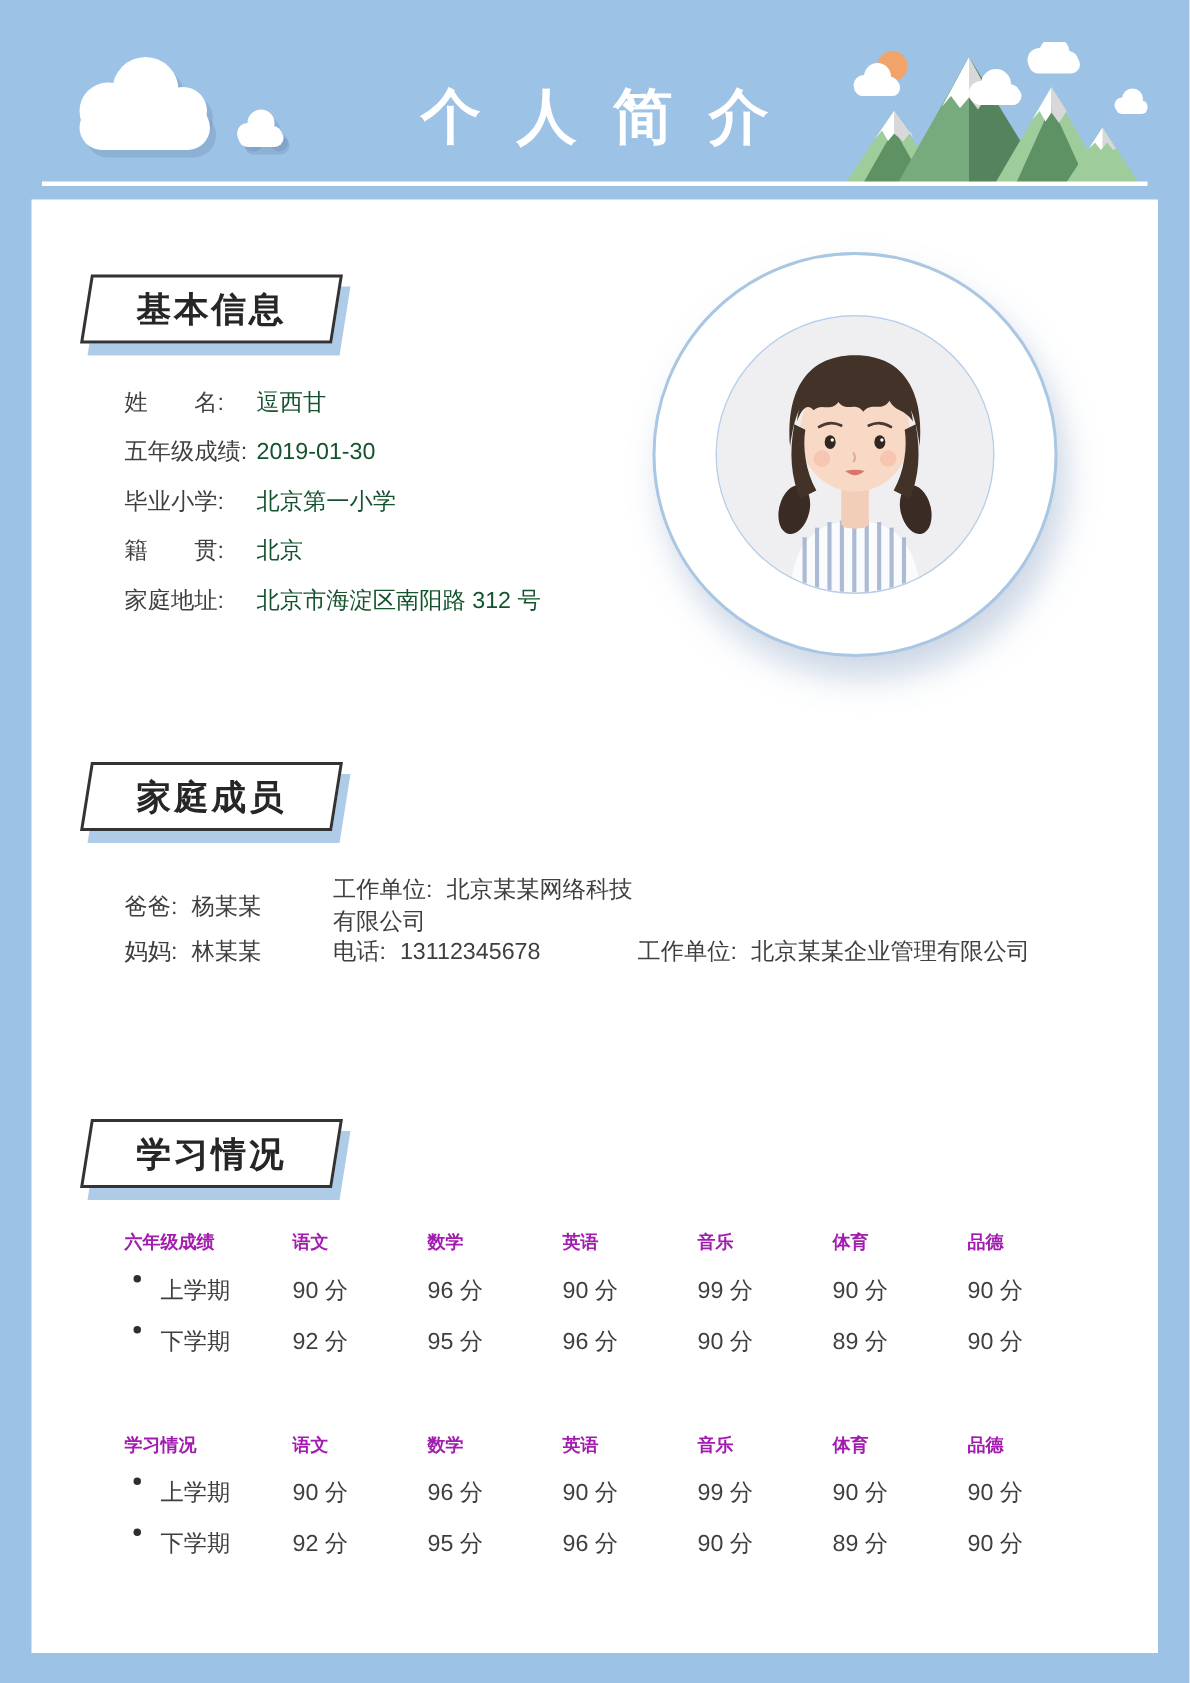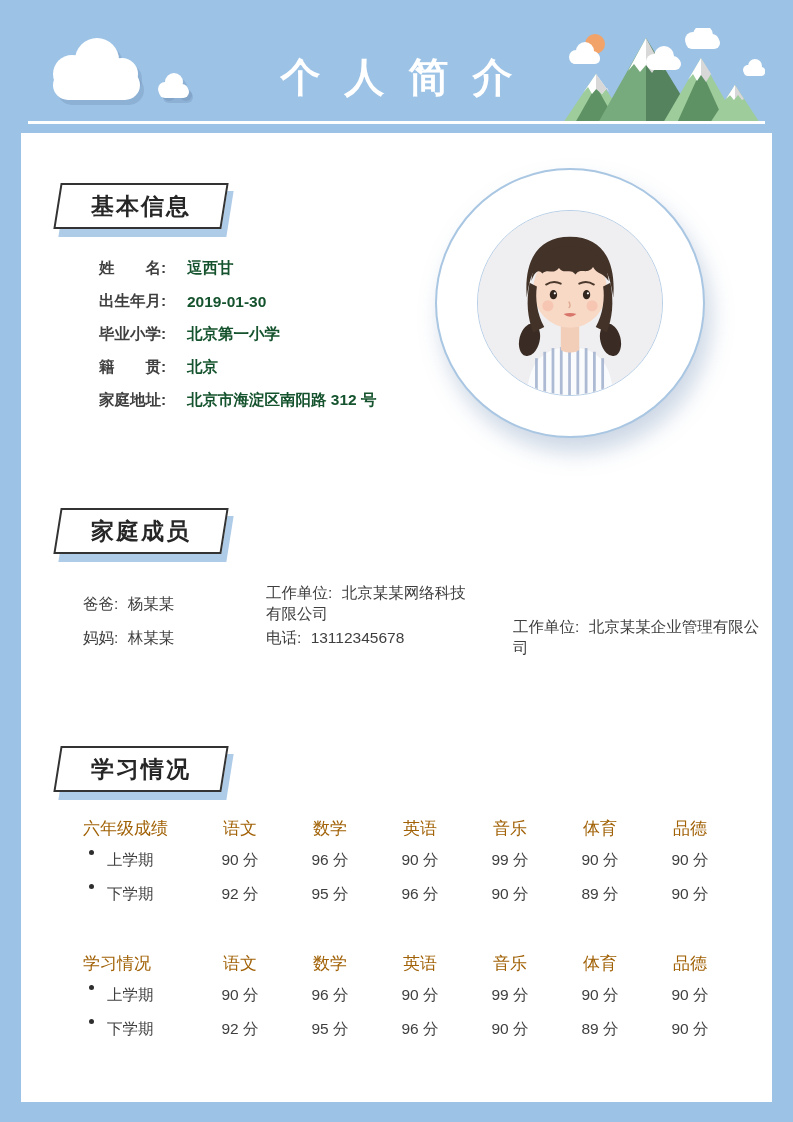--- a/index.html
+++ b/index.html
@@ -31,49 +31,49 @@
   }
   .sec-tag .tag-box{
     position:absolute;left:0;top:0;width:164px;height:42px;
     background:#ffffff;border:2.5px solid #333333;transform:skewX(-9deg);
     display:flex;align-items:center;justify-content:center;
   }
   .sec-tag .tag-box span{
     transform:skewX(9deg);font-size:23px;font-weight:bold;color:#262626;letter-spacing:2px;
   }
   
-  .info-list{position:absolute;left:78px;top:119px;font-weight:bold;}
+  .info-list{position:absolute;left:62px;top:119px;}
   .info-row{height:33px;display:flex;align-items:center;font-size:15.5px;}
   .info-row .lbl{display:inline-block;width:88px;color:#3f3f3f;}
   .info-row .val{color:#14532d;}
   
   .photo-outer{
     position:absolute;left:414px;top:35px;width:266px;height:266px;border-radius:50%;
     background:#ffffff;border:2px solid #A9C6E2;
     box-shadow:6px 14px 22px rgba(110,140,180,0.35);
   }
   .photo-inner{
     position:absolute;left:50%;top:50%;transform:translate(-50%,-50%);
     width:184px;height:184px;border-radius:50%;overflow:hidden;
     border:1px solid #B7CFE8;background:#EFEFF1;
   }
   .photo-inner svg{display:block;}
   
   .family-list{position:absolute;left:62px;top:450px;width:680px;}
-  .family-row{height:34px;display:grid;grid-template-columns:139px 203px auto;align-items:center;font-size:15.5px;gap:44px;}
+  .family-row{height:34px;display:grid;grid-template-columns:139px 203px auto;align-items:center;font-size:15.5px;}
   .family-row .part span{margin-right:5px;}
   .family-row .part span:last-child{margin-right:0;}
   
   .score-table{position:absolute;left:62px;width:665px;}
   .t1{top:680px;}
   .t2{top:815px;}
   .st-row{display:grid;grid-template-columns:112px repeat(6,90px);align-items:center;}
-  .st-head{height:30px;font-weight:normal;font-size:17px;color:#a16207;}
+  .st-head{height:30px;font-weight:bold;font-size:12px;color:#a21caf;}
   .st-data{height:34px;font-size:15.5px;color:#3f3f3f;}
-  .st-row .c{text-align:center;}
+  .st-row .c{text-align:left;}
   .row-label{display:flex;}
   .bullet{width:5px;height:5px;border-radius:50%;background:#2e2e2e;margin:0 13px 0 6px;flex:0 0 auto;}
 </style>
 </head>
 <body>
 
 <div class="header">
 
   <svg class="clouds-left" width="165" height="80" viewBox="0 0 165 80">
     <g fill="rgba(90,120,160,0.22)" transform="translate(4,5)">
@@ -163,21 +163,21 @@
       <span>基本信息</span>
     </div>
   </div>
 
   <div class="info-list">
     <div class="info-row">
       <span class="lbl">姓　　名:</span>
       <span class="val">逗西甘</span>
     </div>
     <div class="info-row">
-      <span class="lbl">出生年月:</span>
+      <span class="lbl">五年级成绩:</span>
       <span class="val">2019-01-30</span>
     </div>
     <div class="info-row">
       <span class="lbl">毕业小学:</span>
       <span class="val">北京第一小学</span>
     </div>
     <div class="info-row">
       <span class="lbl">籍　　贯:</span>
       <span class="val">北京</span>
     </div>

